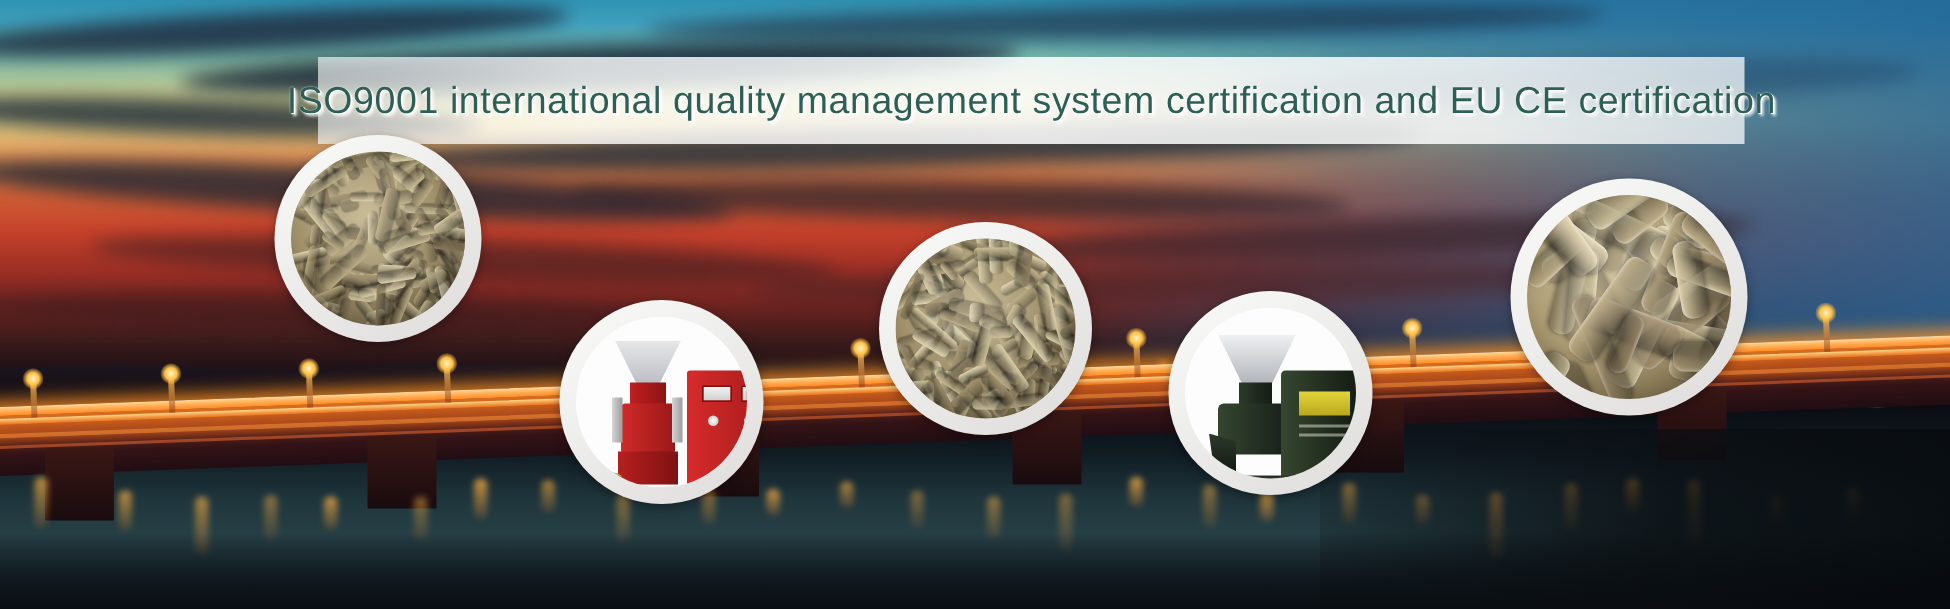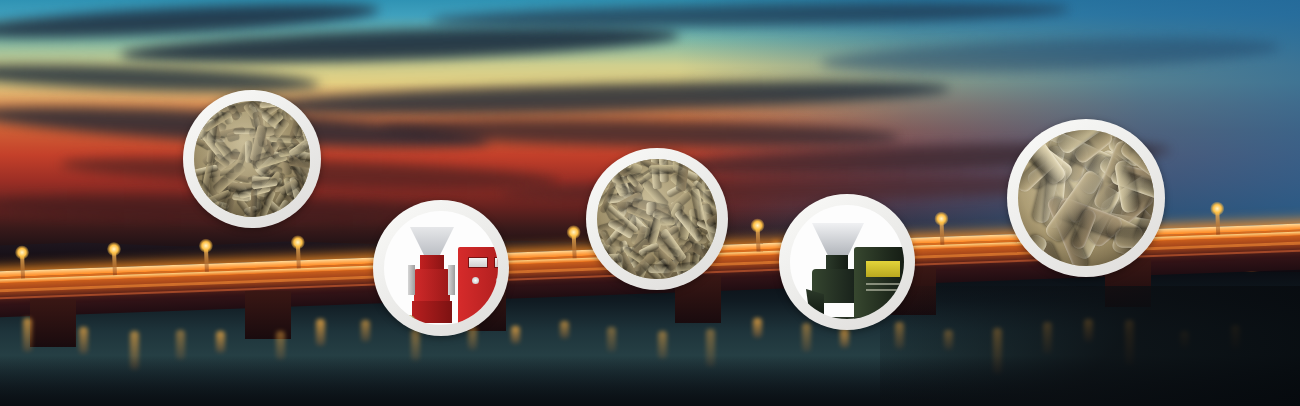--- a/index.html
+++ b/index.html
@@ -365,20 +365,23 @@
         <div class="refl" style="left: 1084.15px; top: 318.645px; height: 22.8967px; opacity: 0.93;"></div>
         <div class="refl" style="left: 1125.48px; top: 320.385px; height: 44.1651px; opacity: 0.9;"></div>
         <div class="refl" style="left: 1180.06px; top: 330.944px; height: 17.1167px; opacity: 0.62;"></div>
         <div class="refl" style="left: 1230.76px; top: 325.233px; height: 24.2201px; opacity: 0.74;"></div>
       </div>
 
     <div class="bank2"></div>
     <div class="bank"></div>
   </div>
 
+  <div class="text-band">
+    <span class="band-text">ISO9001 international quality management system certification and EU CE certification</span>
+  </div>
 
   <div id="bubbles">
       <div class="bubble" title="wood pellets close-up" style="left: 183px; top: 90px; width: 138px; height: 138px;">
         <div class="inner" style="left: 11px; top: 11px; width: 116px; height: 116px;">
           <div class="pellets" style="background: radial-gradient(circle at 42% 35%, rgb(194, 180, 139), rgb(142, 127, 91) 70%, rgb(95, 84, 59) 100%);">
             <div class="p" style="width: 25.7624px; height: 8.08572px; left: 39.0307%; top: 92.9333%; background: linear-gradient(rgb(189, 174, 135), rgba(0, 0, 0, 0.28)); border-radius: 3px; transform: rotate(312.845deg); box-shadow: rgba(0, 0, 0, 0.3) 0px 1px 1px;"></div>
             <div class="p" style="width: 25.3085px; height: 5.26878px; left: 31.4863%; top: 79.7283%; background: linear-gradient(rgb(224, 213, 176), rgba(0, 0, 0, 0.28)); border-radius: 3px; transform: rotate(191.76deg); box-shadow: rgba(0, 0, 0, 0.3) 0px 1px 1px;"></div>
             <div class="p" style="width: 13.542px; height: 7.57888px; left: 15.8904%; top: 19.2064%; background: linear-gradient(rgb(189, 174, 135), rgba(0, 0, 0, 0.28)); border-radius: 3px; transform: rotate(209.701deg); box-shadow: rgba(0, 0, 0, 0.3) 0px 1px 1px;"></div>
             <div class="p" style="width: 25.0568px; height: 5.15946px; left: 79.5866%; top: 63.6994%; background: linear-gradient(rgb(141, 125, 93), rgba(0, 0, 0, 0.28)); border-radius: 3px; transform: rotate(75.2066deg); box-shadow: rgba(0, 0, 0, 0.3) 0px 1px 1px;"></div>
             <div class="p" style="width: 34.1885px; height: 5.06817px; left: -2.67422%; top: 30.1845%; background: linear-gradient(rgb(217, 205, 166), rgba(0, 0, 0, 0.28)); border-radius: 3px; transform: rotate(184.568deg); box-shadow: rgba(0, 0, 0, 0.3) 0px 1px 1px;"></div>

